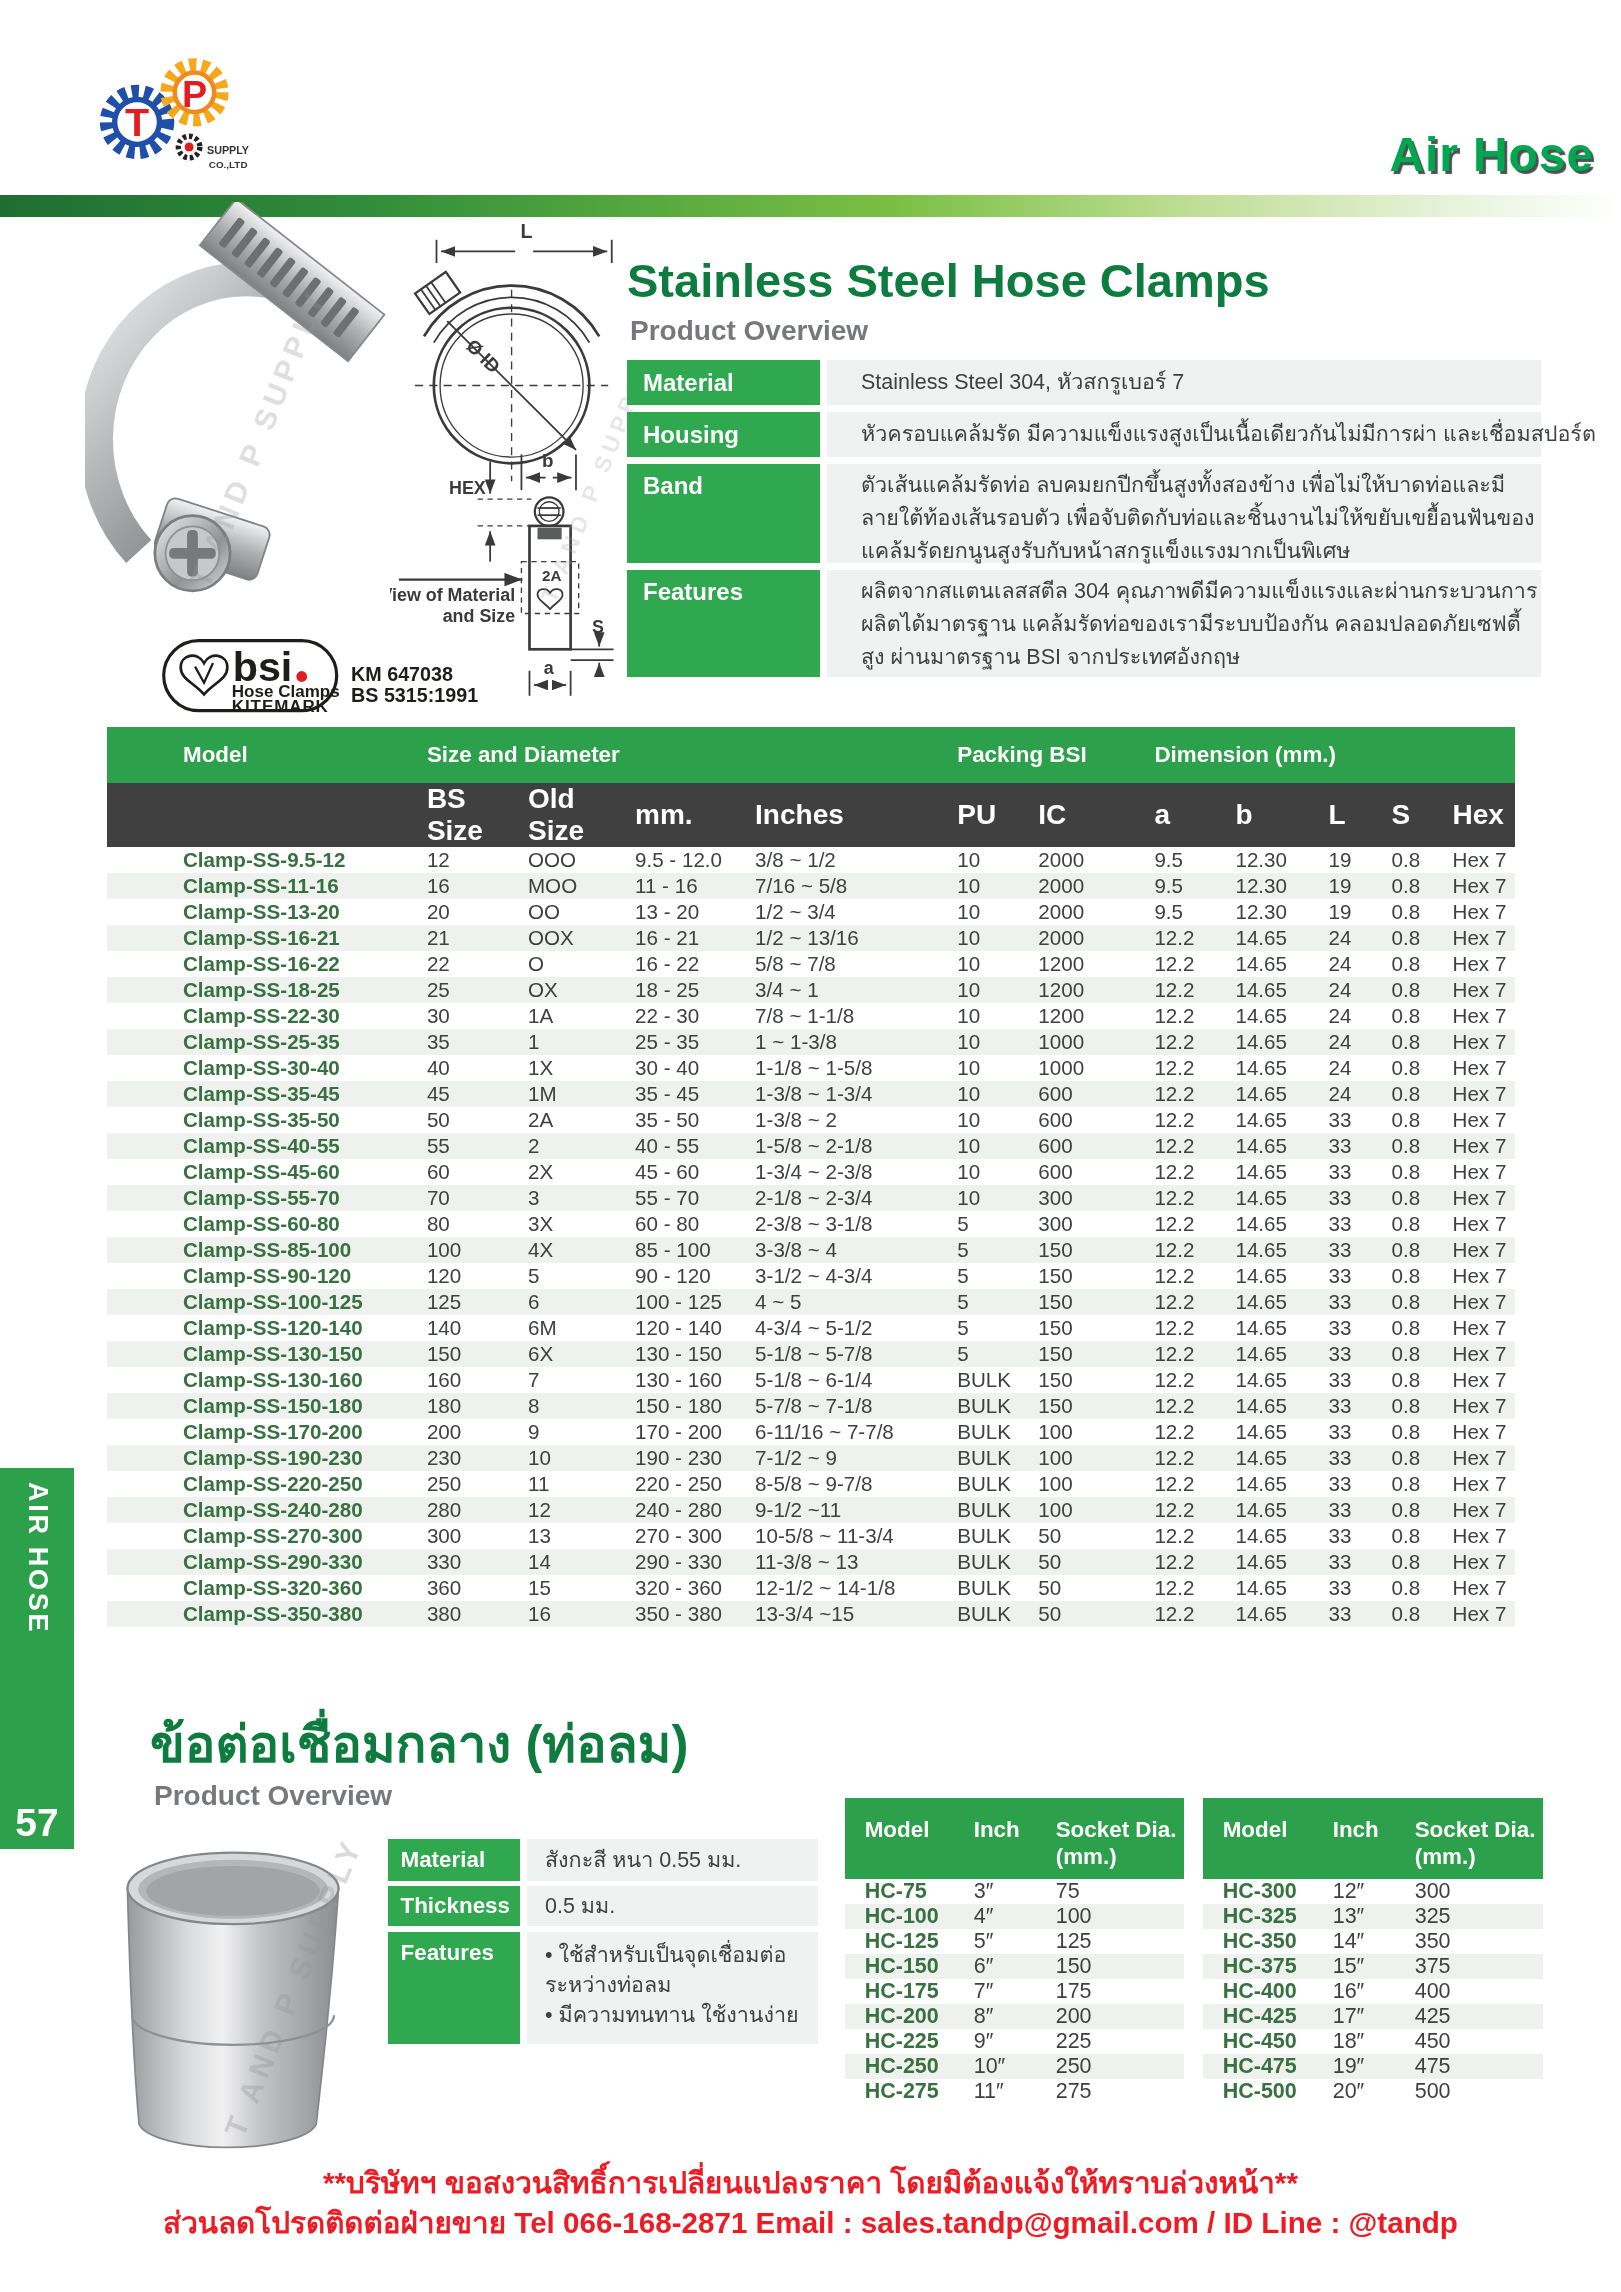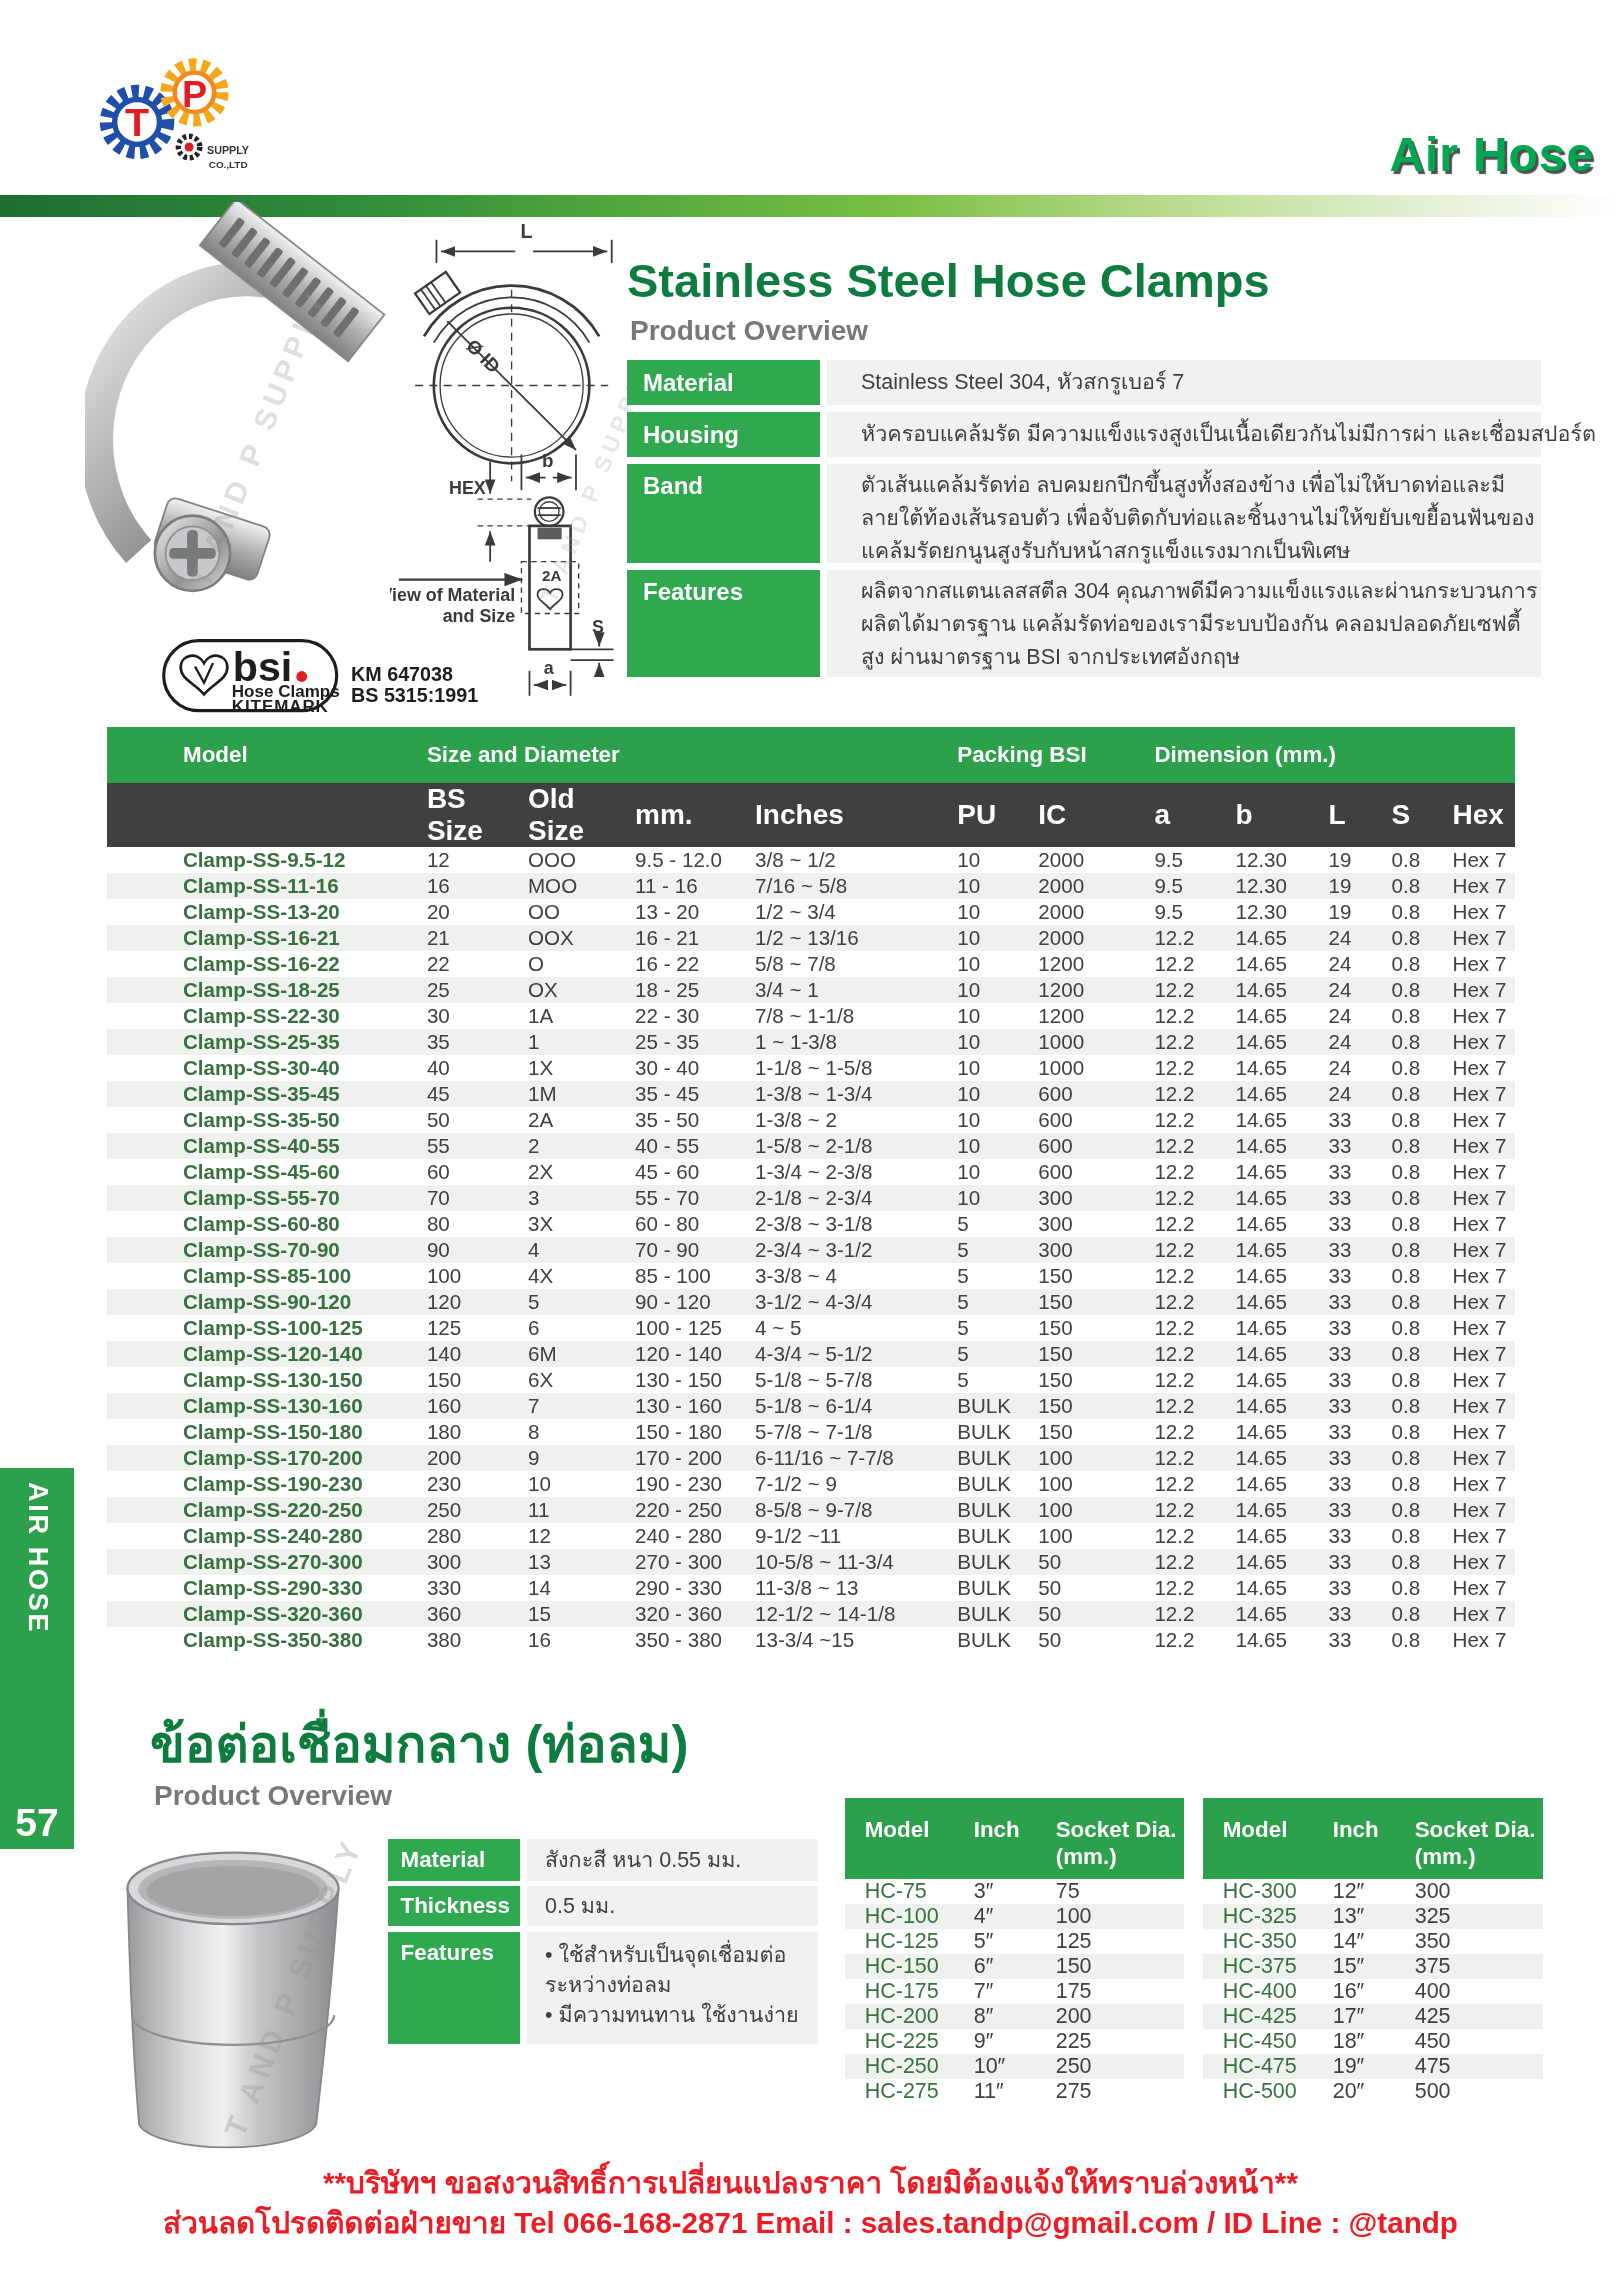--- a/index.html
+++ b/index.html
@@ -45,21 +45,21 @@
   #clamp-table td{font-size:20.6px;color:#3f4040;height:26px;padding:0 0 0 19.7px;white-space:nowrap;overflow:hidden;}
   #clamp-table tbody td:first-child{color:#37713f;font-weight:bold;padding-left:76px;}
   #clamp-table tbody tr:nth-child(even){background:#eff1ef;}
 
   
   .hc{background:#fff;}
   .hc table{border-collapse:collapse;table-layout:fixed;}
   .hc th{background:#2ca04a;color:#fff;text-align:left;vertical-align:top;font-size:22.4px;
          padding:18px 0 0 19.7px;height:81px;line-height:27px;box-sizing:border-box;}
   .hc td{font-size:21.5px;height:25px;padding:0 0 0 19.7px;color:#3f4040;white-space:nowrap;}
-  .hc tbody td:first-child{color:#37713f;font-weight:normal;margin-top:38px;}
+  .hc tbody td:first-child{color:#37713f;font-weight:bold;margin-top:38px;}
   .hc tbody tr:nth-child(even){background:#eff1ef;}
 
   
   #sidebar{left:0;top:1468px;width:74px;height:381px;background:#2ca04a;}
   #sidebar .vtext{position:absolute;top:14.3px;left:50%;transform:translateX(-50%);
                   writing-mode:vertical-rl;color:#fff;font-weight:bold;font-size:27px;letter-spacing:2.7px;}
   #sidebar .pnum{position:absolute;bottom:3.6px;width:100%;text-align:center;color:#fff;font-weight:bold;font-size:39px;}
 
   
   #footer{left:0;top:2163px;width:1621px;text-align:center;color:#ed1c24;font-weight:bold;
@@ -465,34 +465,20 @@
             <td>2-3/8 ~ 3-1/8</td>
             <td>5</td>
             <td>300</td>
             <td>12.2</td>
             <td>14.65</td>
             <td>33</td>
             <td>0.8</td>
             <td>Hex 7</td>
           </tr>
           <tr>
-            <td>Clamp-SS-70-90</td>
-            <td>90</td>
-            <td>4</td>
-            <td>70 - 90</td>
-            <td>2-3/4 ~ 3-1/2</td>
-            <td>5</td>
-            <td>300</td>
-            <td>12.2</td>
-            <td>14.65</td>
-            <td>33</td>
-            <td>0.8</td>
-            <td>Hex 7</td>
-          </tr>
-          <tr>
             <td>Clamp-SS-85-100</td>
             <td>100</td>
             <td>4X</td>
             <td>85 - 100</td>
             <td>3-3/8 ~ 4</td>
             <td>5</td>
             <td>150</td>
             <td>12.2</td>
             <td>14.65</td>
             <td>33</td>

